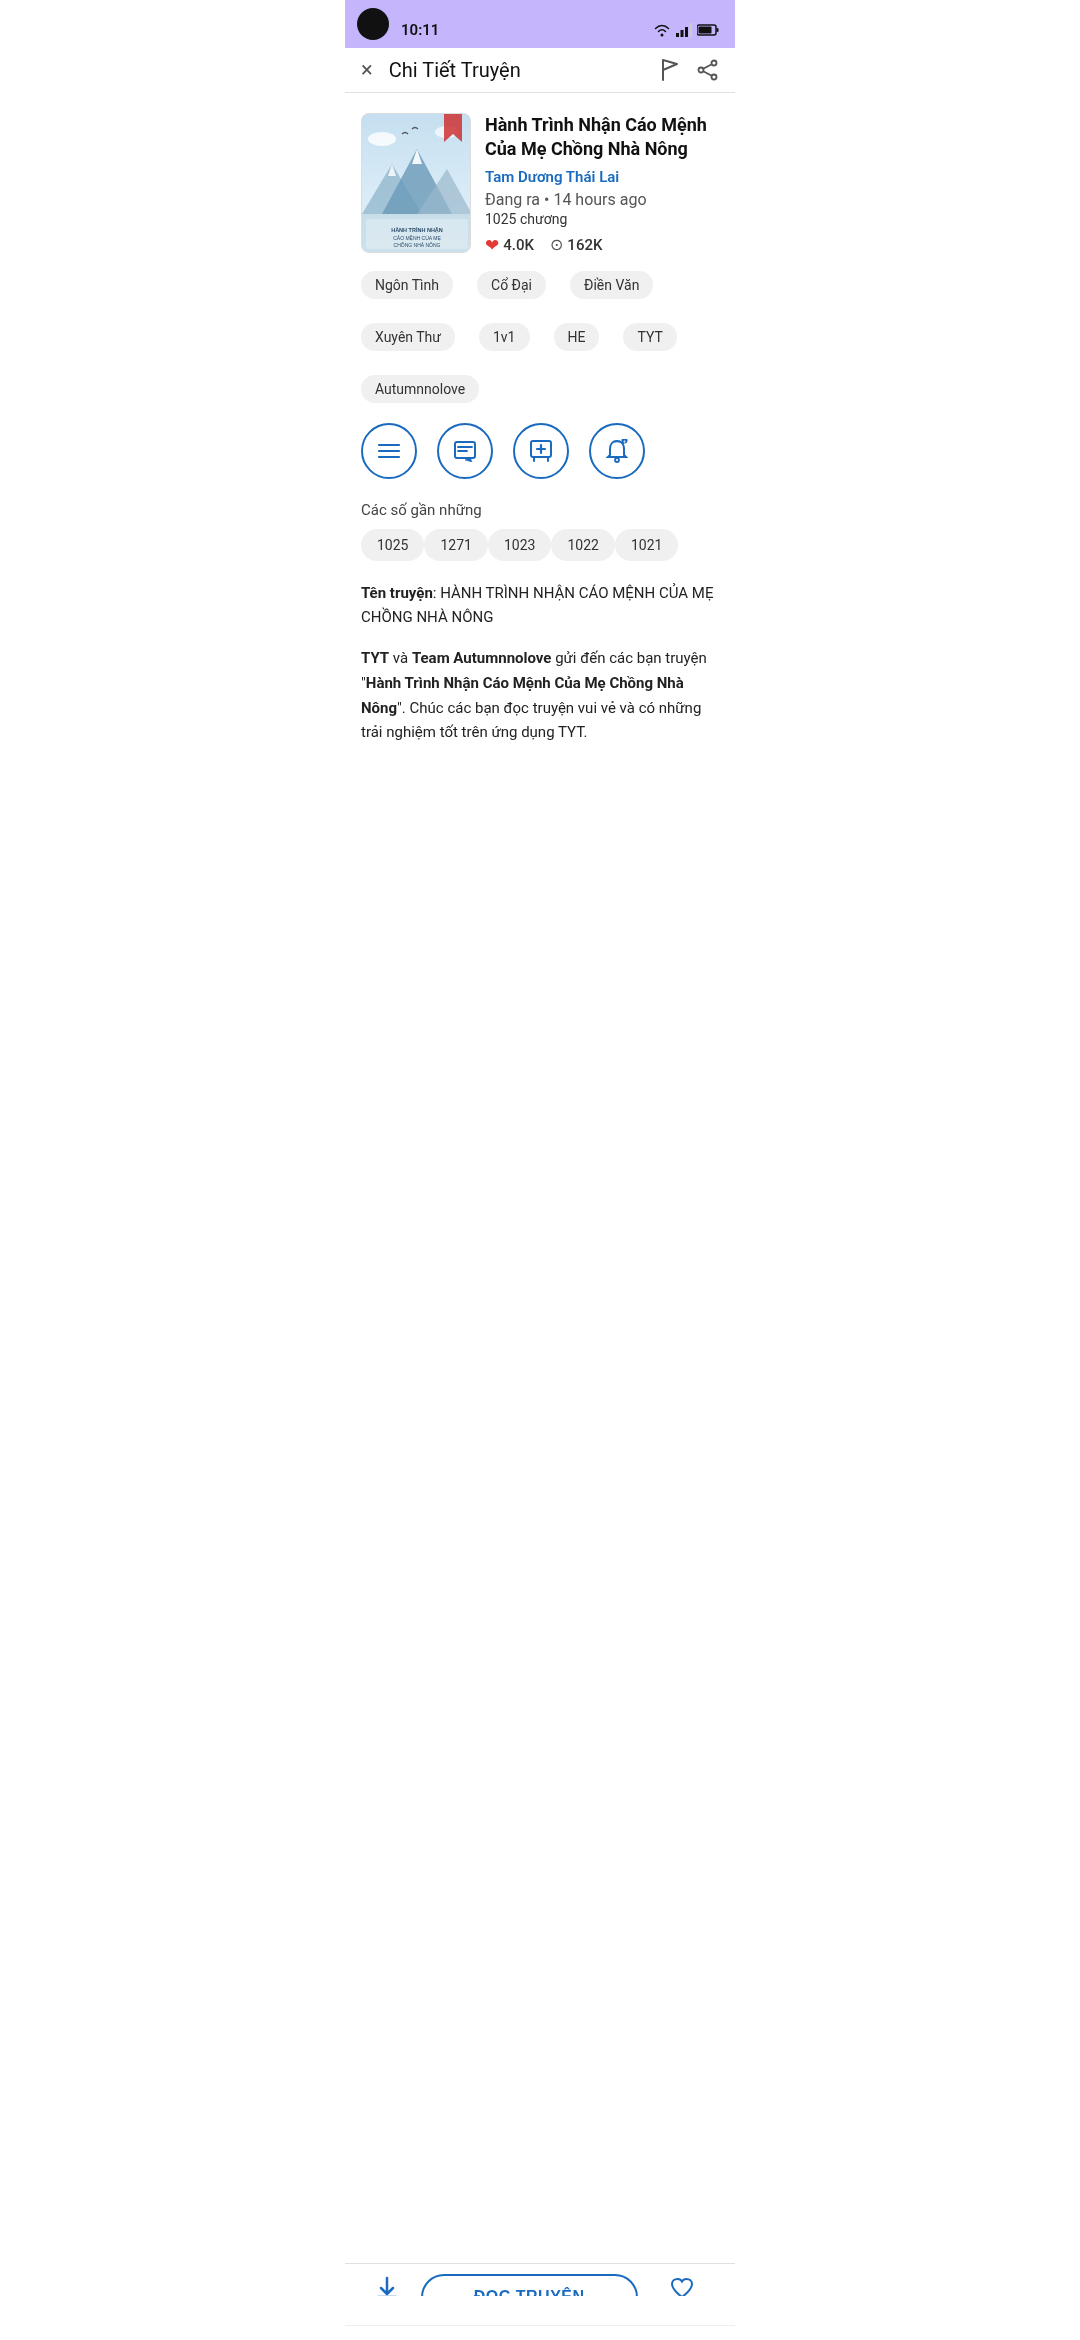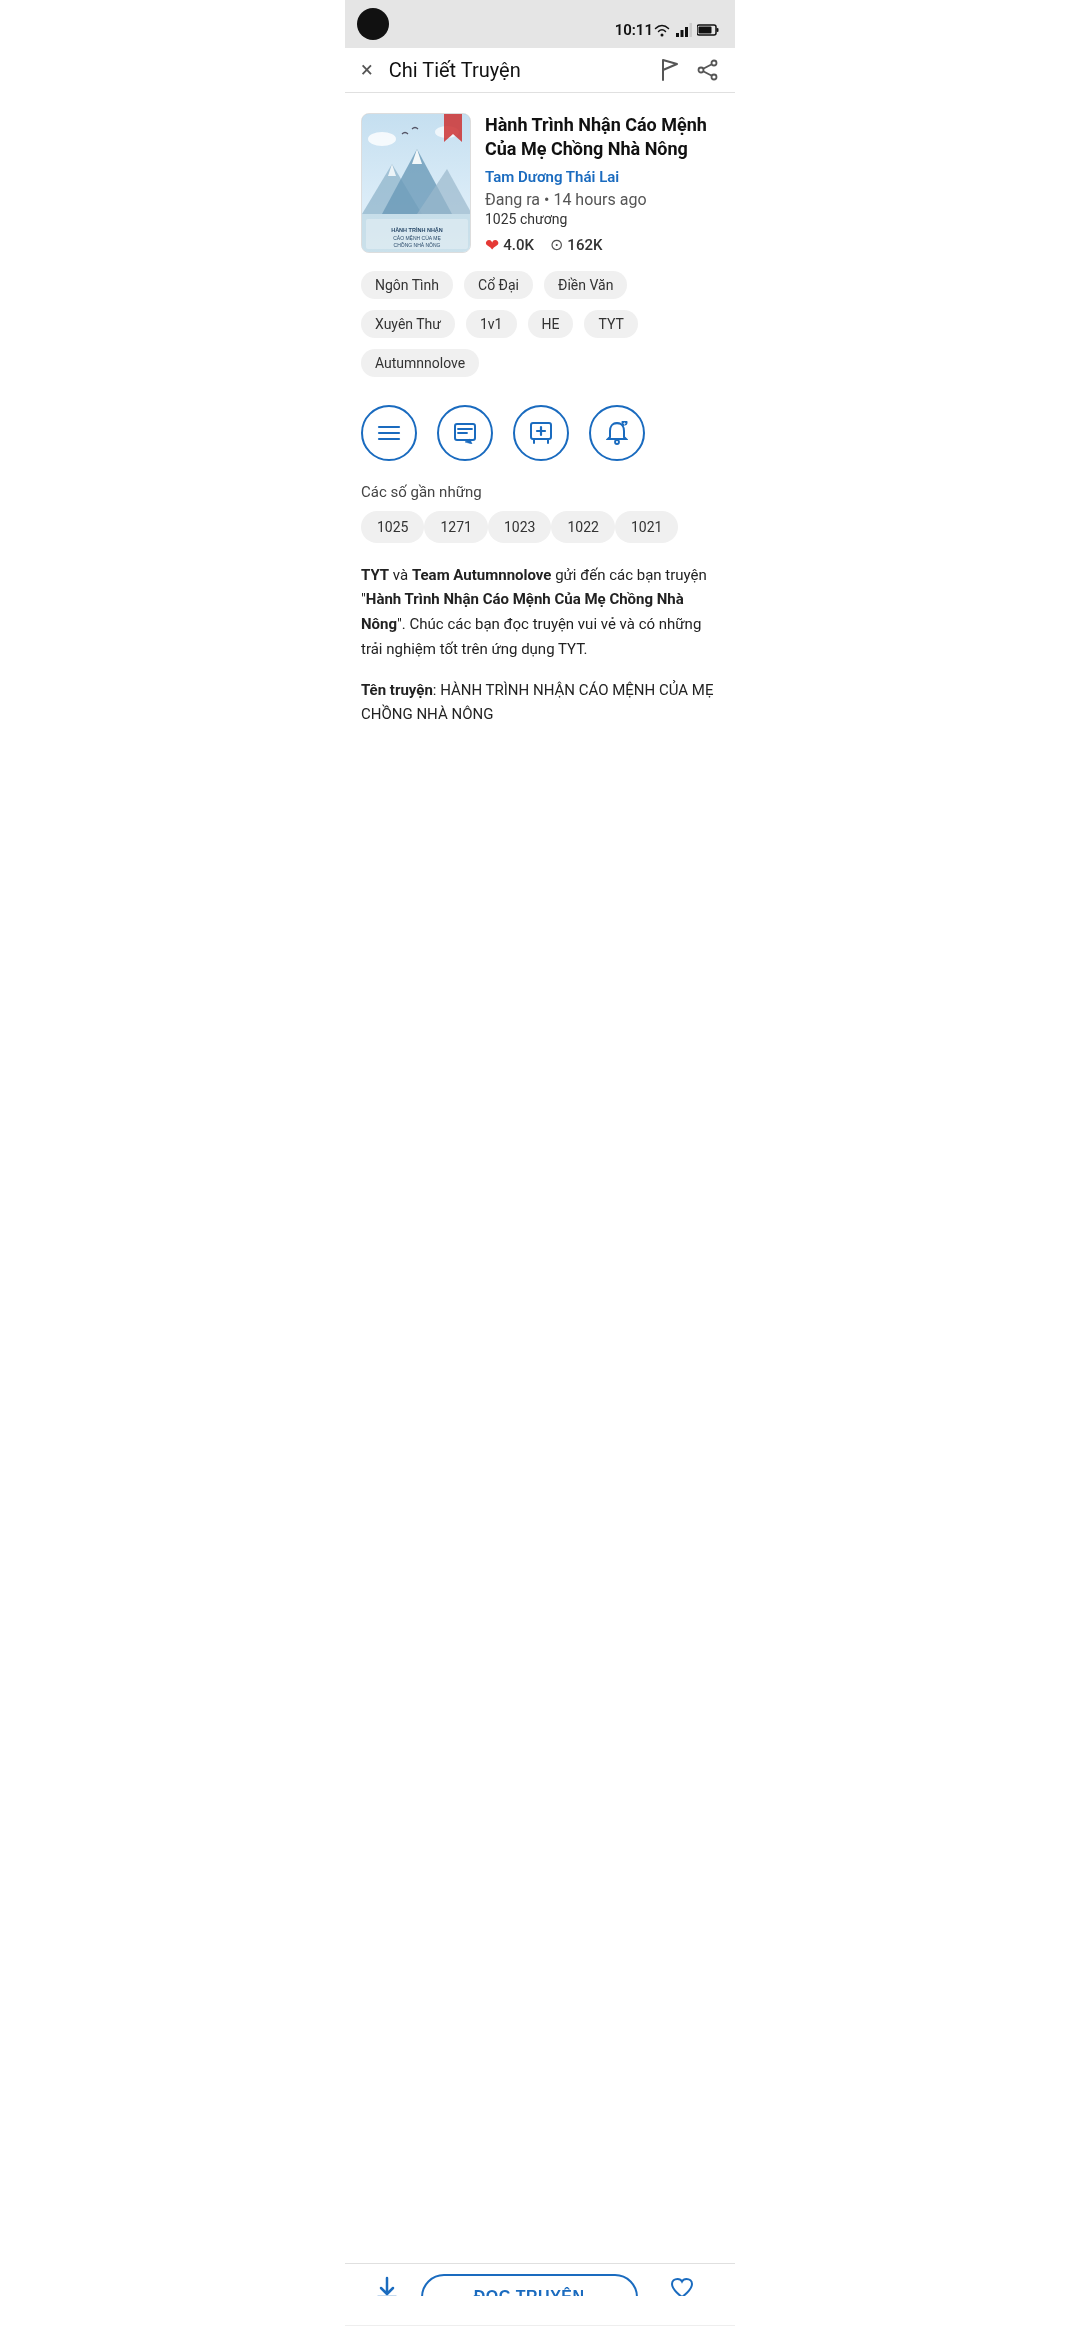--- a/index.html
+++ b/index.html
@@ -119,22 +119,22 @@
     }
     .stat-eye {
       color: #555;
       font-size: 16px;
     }
 
     
     .tags-section {
       display: flex;
       flex-wrap: wrap;
-      gap: 11px;
-      margin-bottom: 28px;
+      gap: 24px;
+      margin-bottom: 20px;
     }
     .tag {
       background: #f0f0f0;
       border-radius: 20px;
       padding: 6px 14px;
       font-size: 14px;
       color: #333;
       cursor: pointer;
     }
 
@@ -228,21 +228,21 @@
       cursor: pointer;
       background: #fff;
       letter-spacing: 0.5px;
     }
 
     .spacer { height: 160px; }
   </style>
 </head>
 <body>
 
-<div style="position:relative; background:#e5e5e5; height:48px; display:flex; align-items:center; padding: 12px 16px 0 56px; justify-content:flex-end;">
+<div style="position:relative; background:#c4b5fd; height:48px; display:flex; align-items:center; padding: 12px 16px 0 56px; justify-content:space-between;">
   <div style="position:absolute; left:12px; top:8px; width:32px; height:32px; background:#111; border-radius:50%;"></div>
   <span style="font-size:15px; font-weight:600; color:#111; margin-left:0;">10:11</span>
   <div style="display:flex; align-items:center; gap:5px;">
 
     <svg width="18" height="14" viewBox="0 0 18 14">
       <path d="M9 10.5a1.5 1.5 0 1 1 0 3 1.5 1.5 0 0 1 0-3z" fill="#111"></path>
       <path d="M5.5 8.5C6.7 7.3 7.8 6.8 9 6.8s2.3.5 3.5 1.7" stroke="#111" stroke-width="1.5" fill="none" stroke-linecap="round"></path>
       <path d="M2.5 5.5C4.5 3.5 6.7 2.5 9 2.5s4.5 1 6.5 3" stroke="#111" stroke-width="1.5" fill="none" stroke-linecap="round"></path>
     </svg>
 
@@ -394,25 +394,25 @@
   <div class="section-label">Các số gần những</div>
   <div class="chapter-chips">
     <span class="chapter-chip">1025</span>
     <span class="chapter-chip">1271</span>
     <span class="chapter-chip">1023</span>
     <span class="chapter-chip">1022</span>
     <span class="chapter-chip">1021</span>
   </div>
 
   <div class="description">
+    <strong>Tên truyện</strong>: HÀNH TRÌNH NHẬN CÁO MỆNH CỦA MẸ CHỒNG NHÀ NÔNG
+  </div>
+
+  <div class="description">
     <strong>TYT</strong> và <strong>Team Autumnnolove</strong> gửi đến các bạn truyện "<strong>Hành Trình Nhận Cáo Mệnh Của Mẹ Chồng Nhà Nông</strong>". Chúc các bạn đọc truyện vui vẻ và có những trải nghiệm tốt trên ứng dụng TYT.
-  </div>
-
-  <div class="description">
-    <strong>Tên truyện</strong>: HÀNH TRÌNH NHẬN CÁO MỆNH CỦA MẸ CHỒNG NHÀ NÔNG
   </div>
 
   <div class="spacer"></div>
 </div>
 
 <div class="bottom-bar">
   <div class="bottom-action">
     <svg width="26" height="26" viewBox="0 0 26 26" fill="none">
       <path d="M13 3 L13 18 M7 13 L13 19 L19 13" stroke="#1a6bbf" stroke-width="2.5" stroke-linecap="round" stroke-linejoin="round" fill="none"></path>
       <line x1="4" y1="22" x2="22" y2="22" stroke="#1a6bbf" stroke-width="2.5" stroke-linecap="round"></line>

